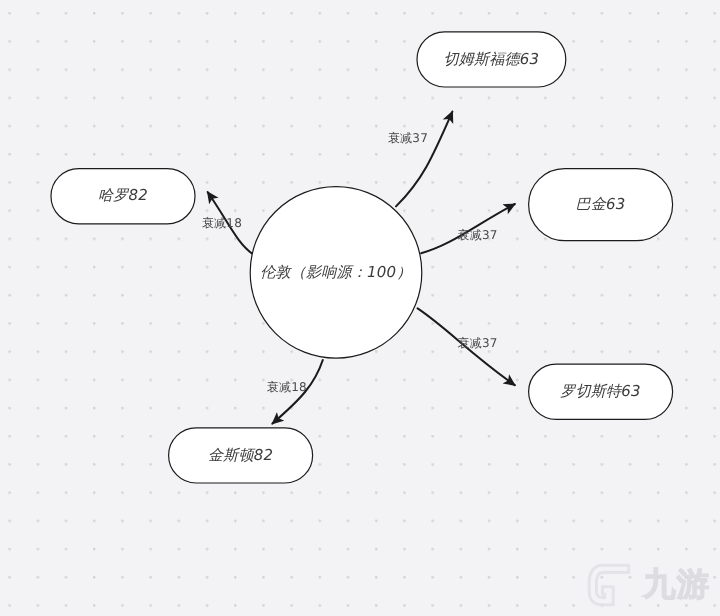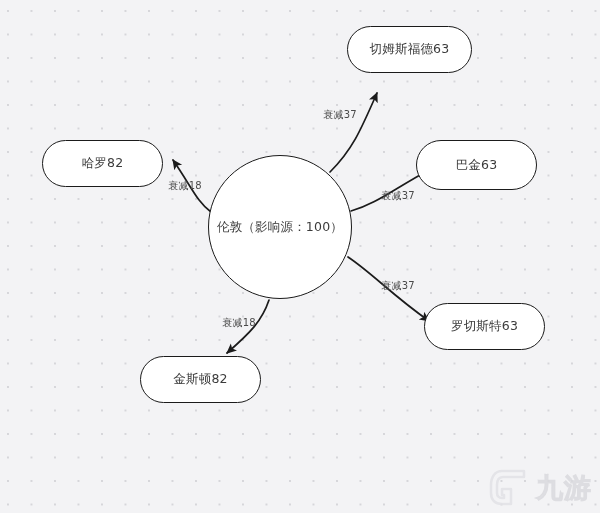--- a/index.html
+++ b/index.html
@@ -36,20 +36,21 @@
     box-sizing: border-box;
     background: #ffffff;
     border: 1.6px solid #1b1b1b;
     display: flex;
     align-items: center;
     justify-content: center;
     color: #3b3b3b;
     font-size: 12.5px;
     letter-spacing: 0.2px;
     white-space: nowrap;
+    font-style: italic;
   }
   .node-pill {
     border-radius: 999px;
   }
   .node-circle {
     border-radius: 50%;
   }
   .edge-label {
     position: absolute;
     color: #4a4a4a;
@@ -102,25 +103,25 @@
   </div>
 
   <div class="node node-pill" style="left:347px; top:26px; width:125px; height:47px;">
     <span>切姆斯福德63</span>
   </div>
 
   <div class="node node-pill" style="left:42px; top:140px; width:121px; height:47px;">
     <span>哈罗82</span>
   </div>
 
-  <div class="node node-pill" style="left:416px; top:140px; width:121px; height:50px;">
+  <div class="node node-pill" style="left:440px; top:140px; width:121px; height:61px;">
     <span>巴金63</span>
   </div>
 
-  <div class="node node-pill" style="left:424px; top:303px; width:121px; height:47px;">
+  <div class="node node-pill" style="left:440px; top:303px; width:121px; height:47px;">
     <span>罗切斯特63</span>
   </div>
 
   <div class="node node-pill" style="left:140px; top:356px; width:121px; height:47px;align-items:center;">
     <span>金斯顿82</span>
   </div>
 
   <div class="edge-label" style="left:340px; top:115px;">衰减37</div>
   <div class="edge-label" style="left:185px; top:186px;">衰减18</div>
   <div class="edge-label" style="left:398px; top:196px;">衰减37</div>

